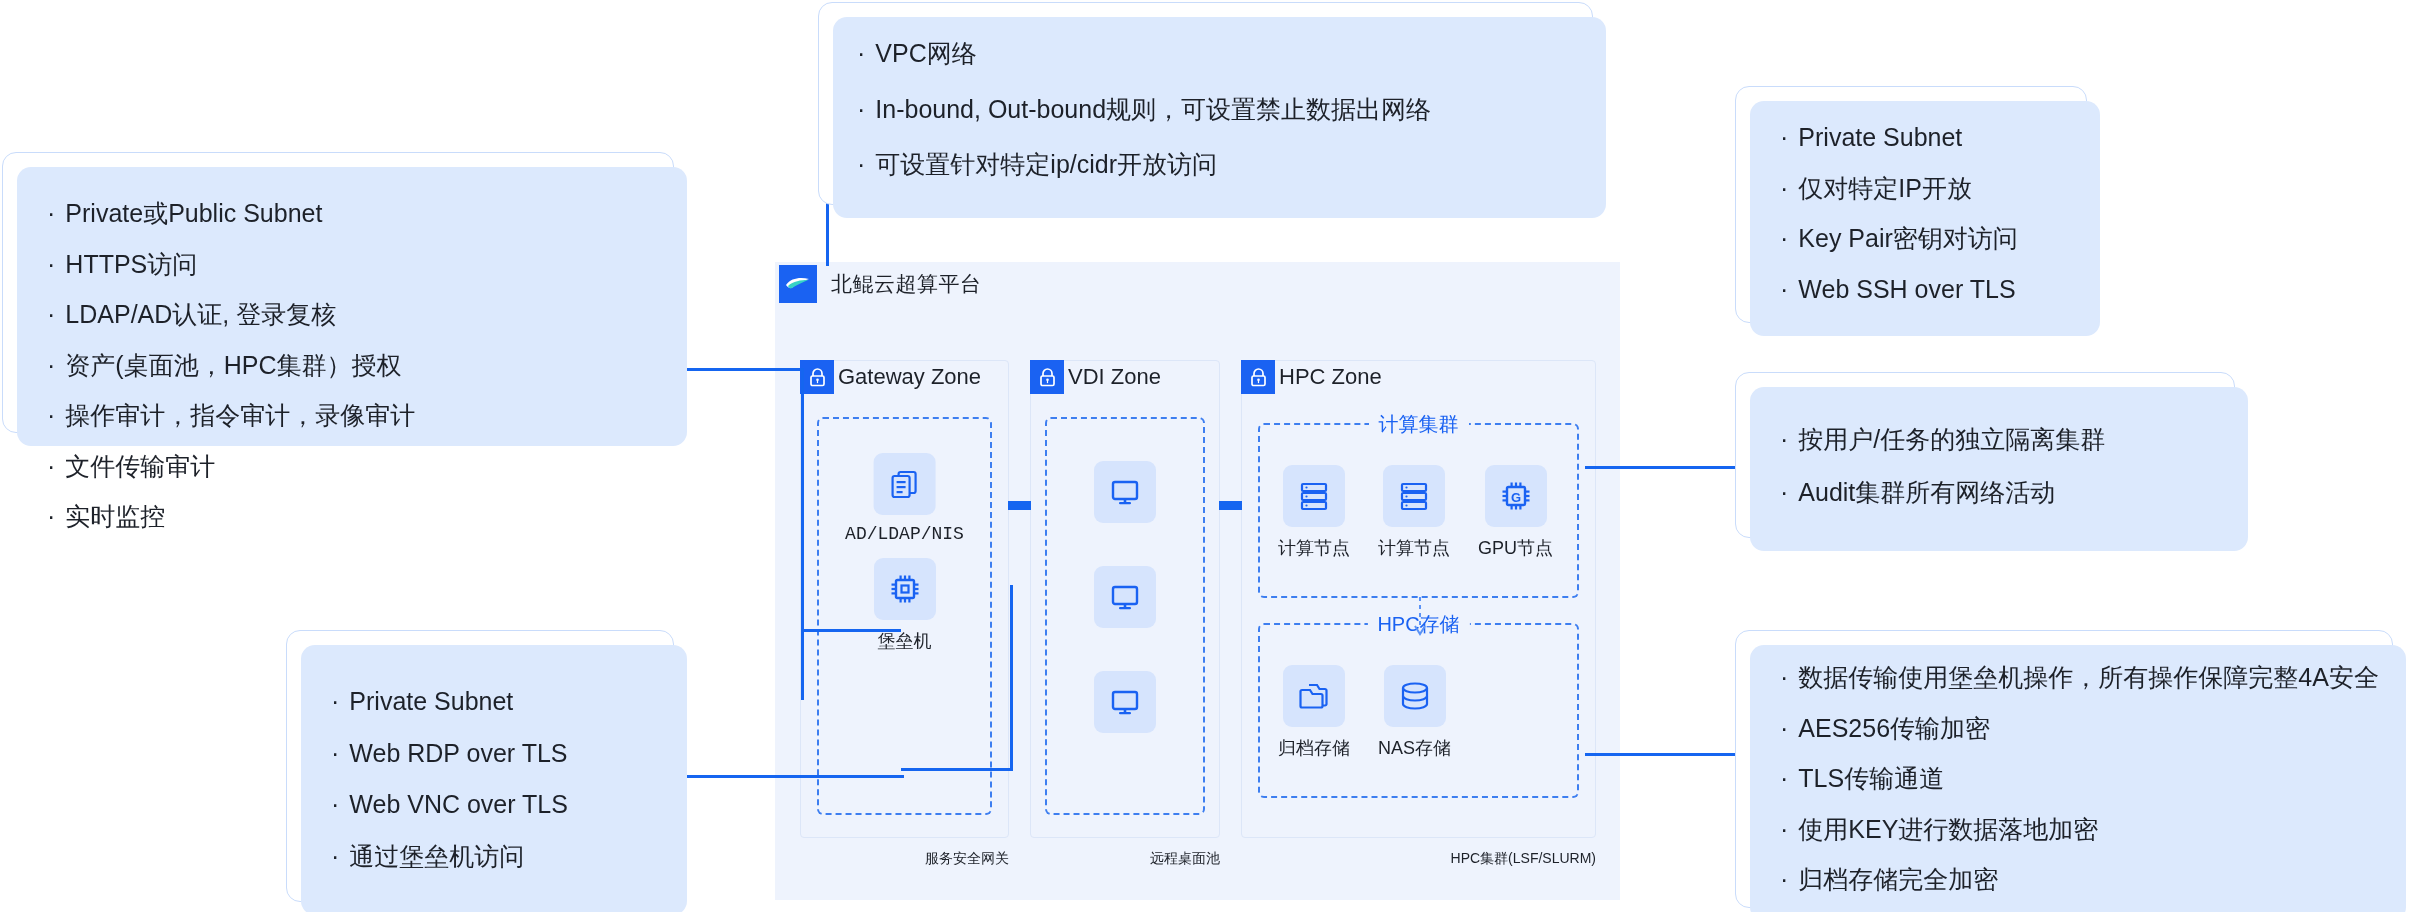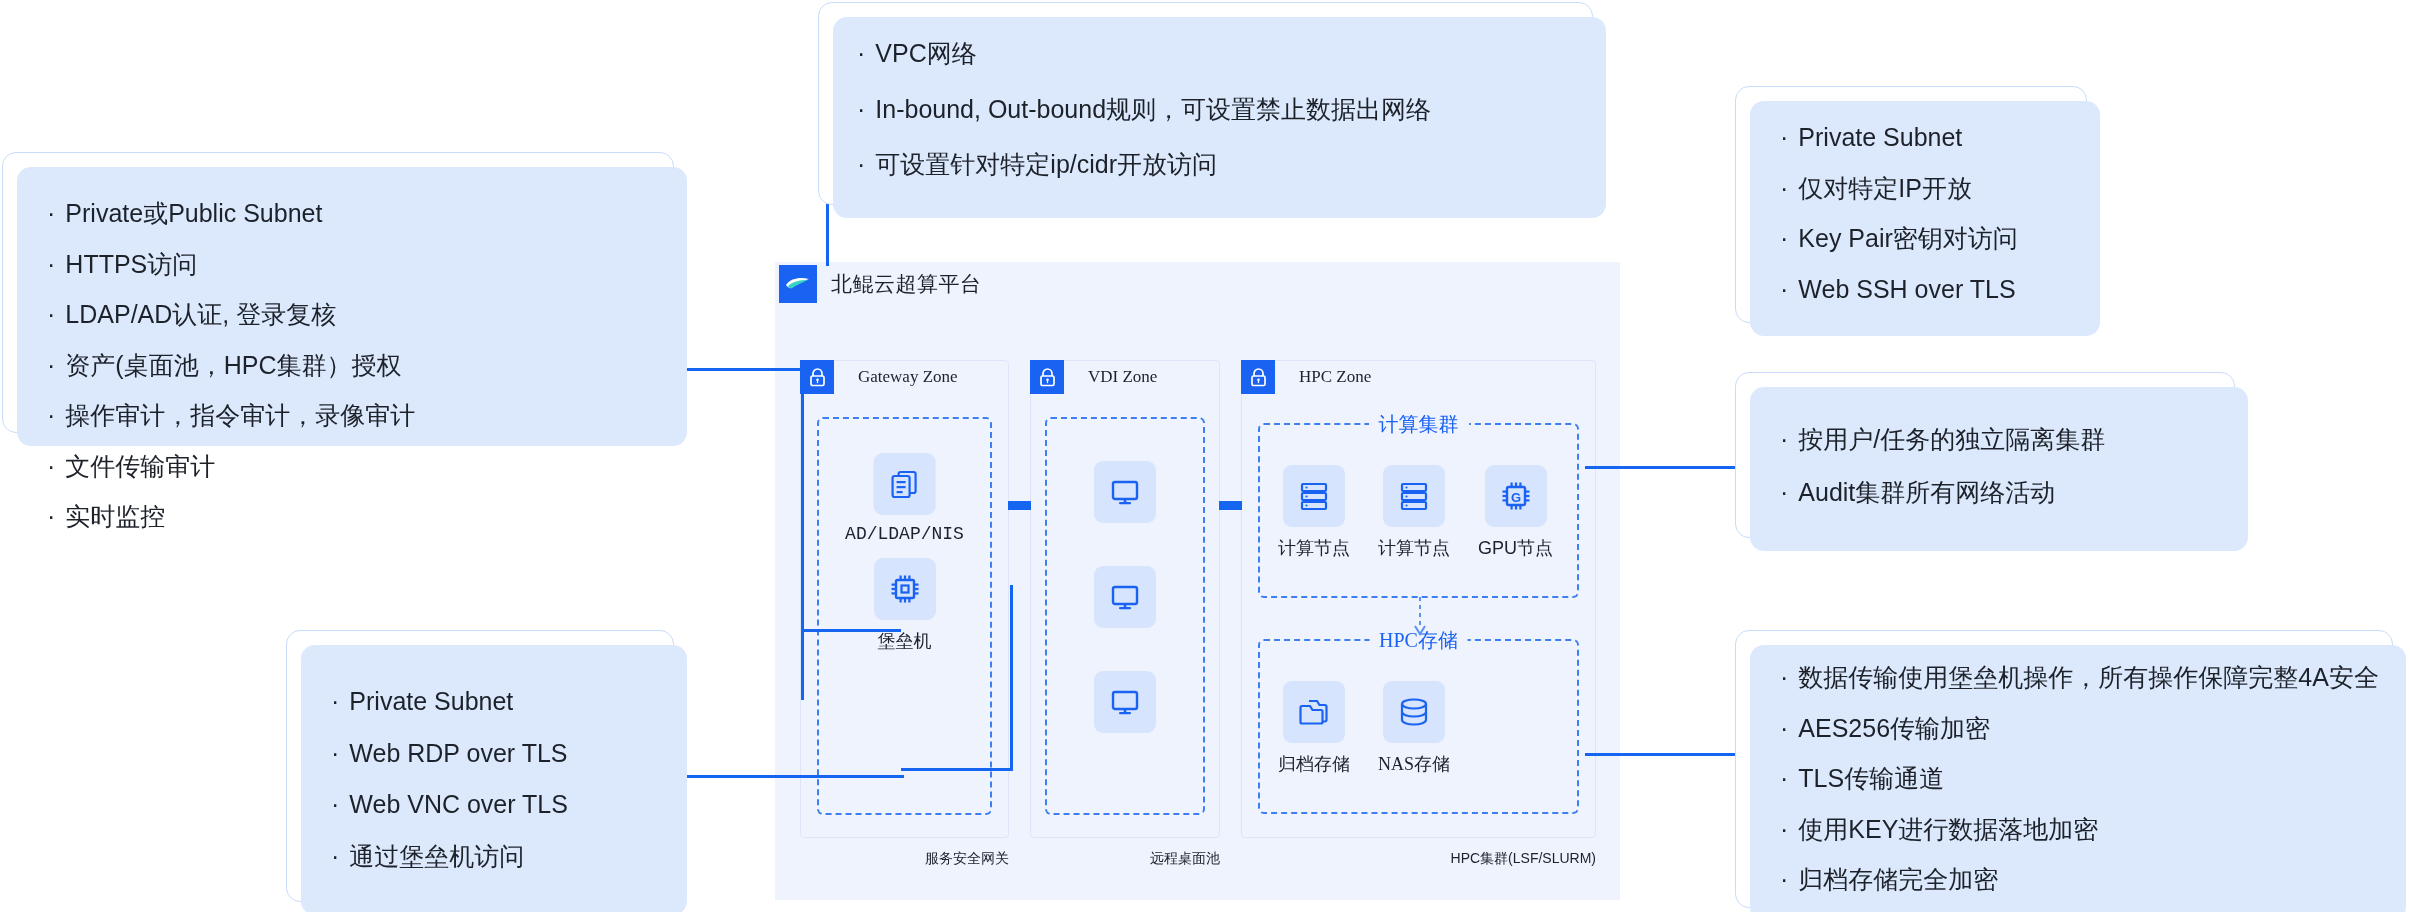--- a/index.html
+++ b/index.html
@@ -105,25 +105,24 @@
     position: absolute; left: -1px; top: -1px;
     height: 34px; display: flex; align-items: center;
   }
   .zone-lock {
     width: 34px; height: 34px;
     background: #1a62f2;
     display: flex; align-items: center; justify-content: center;
     flex: none;
   }
   .zone-name {
-    margin-left: 24px;
-    font-size: 17px;
+    margin-left: 4px;
+    font-size: 22px;
     color: #1d2129;
     white-space: nowrap;
-    font-family: Liberation Serif, serif;
   }
   .zone-caption {
     position: absolute;
     text-align: right;
     font-size: 14px;
     color: #1d2129;
     white-space: nowrap;
   }
 
   .dashbox {
@@ -371,21 +370,21 @@
           </div>
           <div class="node-label">GPU节点</div>
         </div>
       </div>
 
       <svg id="hpc-arrow" style="left:170px; top:236px;" width="16" height="40" viewBox="0 0 16 40">
         <line x1="8" y1="0" x2="8" y2="30" stroke="#5b92f5" stroke-width="2" stroke-dasharray="4 4"></line>
         <path d="M3 29 L8 37 L13 29" fill="none" stroke="#5b92f5" stroke-width="2"></path>
       </svg>
 
-      <div class="dashbox" style="left:16px; top:278px; right:16px; height:175px;font-family:Liberation Serif, serif;">
+      <div class="dashbox" style="left:16px; top:262px; right:16px; height:175px;">
         <div class="dash-title">HPC存储</div>
 
         <div class="node" style="left:18px; top:40px;">
           <div class="node-icon">
             <svg width="34" height="34" viewBox="0 0 34 34">
               <path d="M12 6 h8 l2.5 4 H28 a1.5 1.5 0 0 1 1.5 1.5 V25 a1.5 1.5 0 0 1 -1.5 1.5 h-5" fill="none" stroke="#1a62f2" stroke-width="2.2"></path>
               <path d="M5 11 h8 l2.5 4 H24 a1.5 1.5 0 0 1 1.5 1.5 V27 a1.5 1.5 0 0 1 -1.5 1.5 H5 a1.5 1.5 0 0 1 -1.5 -1.5 V12.5 A1.5 1.5 0 0 1 5 11 Z" fill="#d6e4fd" stroke="#1a62f2" stroke-width="2.2"></path>
             </svg>
           </div>
           <div class="node-label">归档存储</div>

